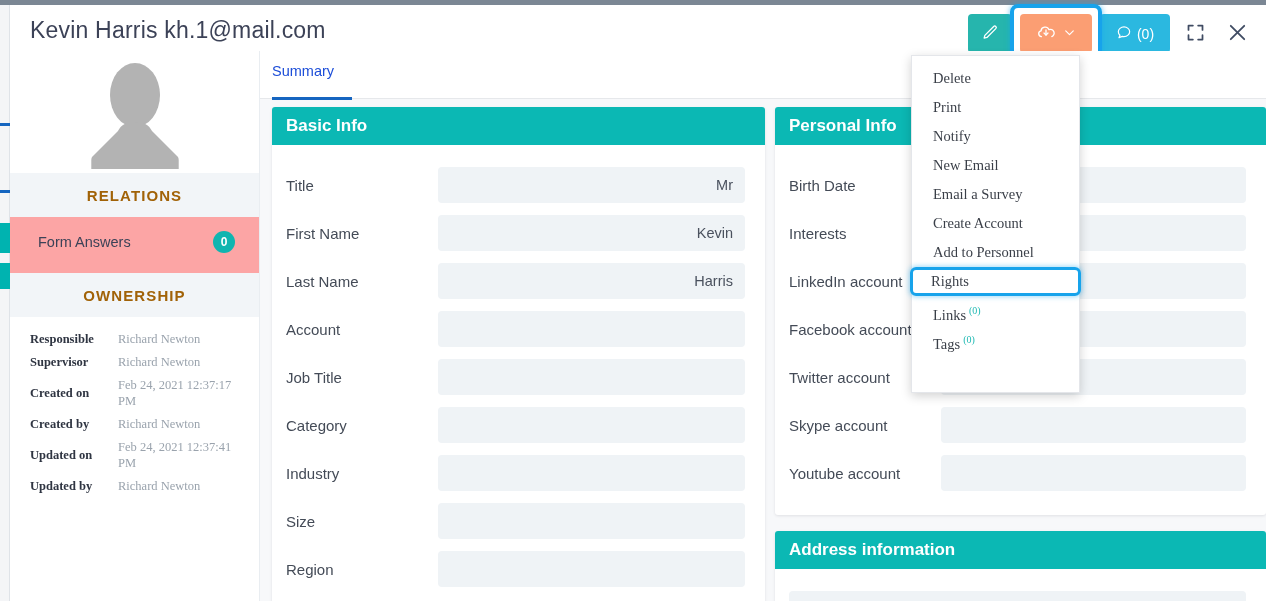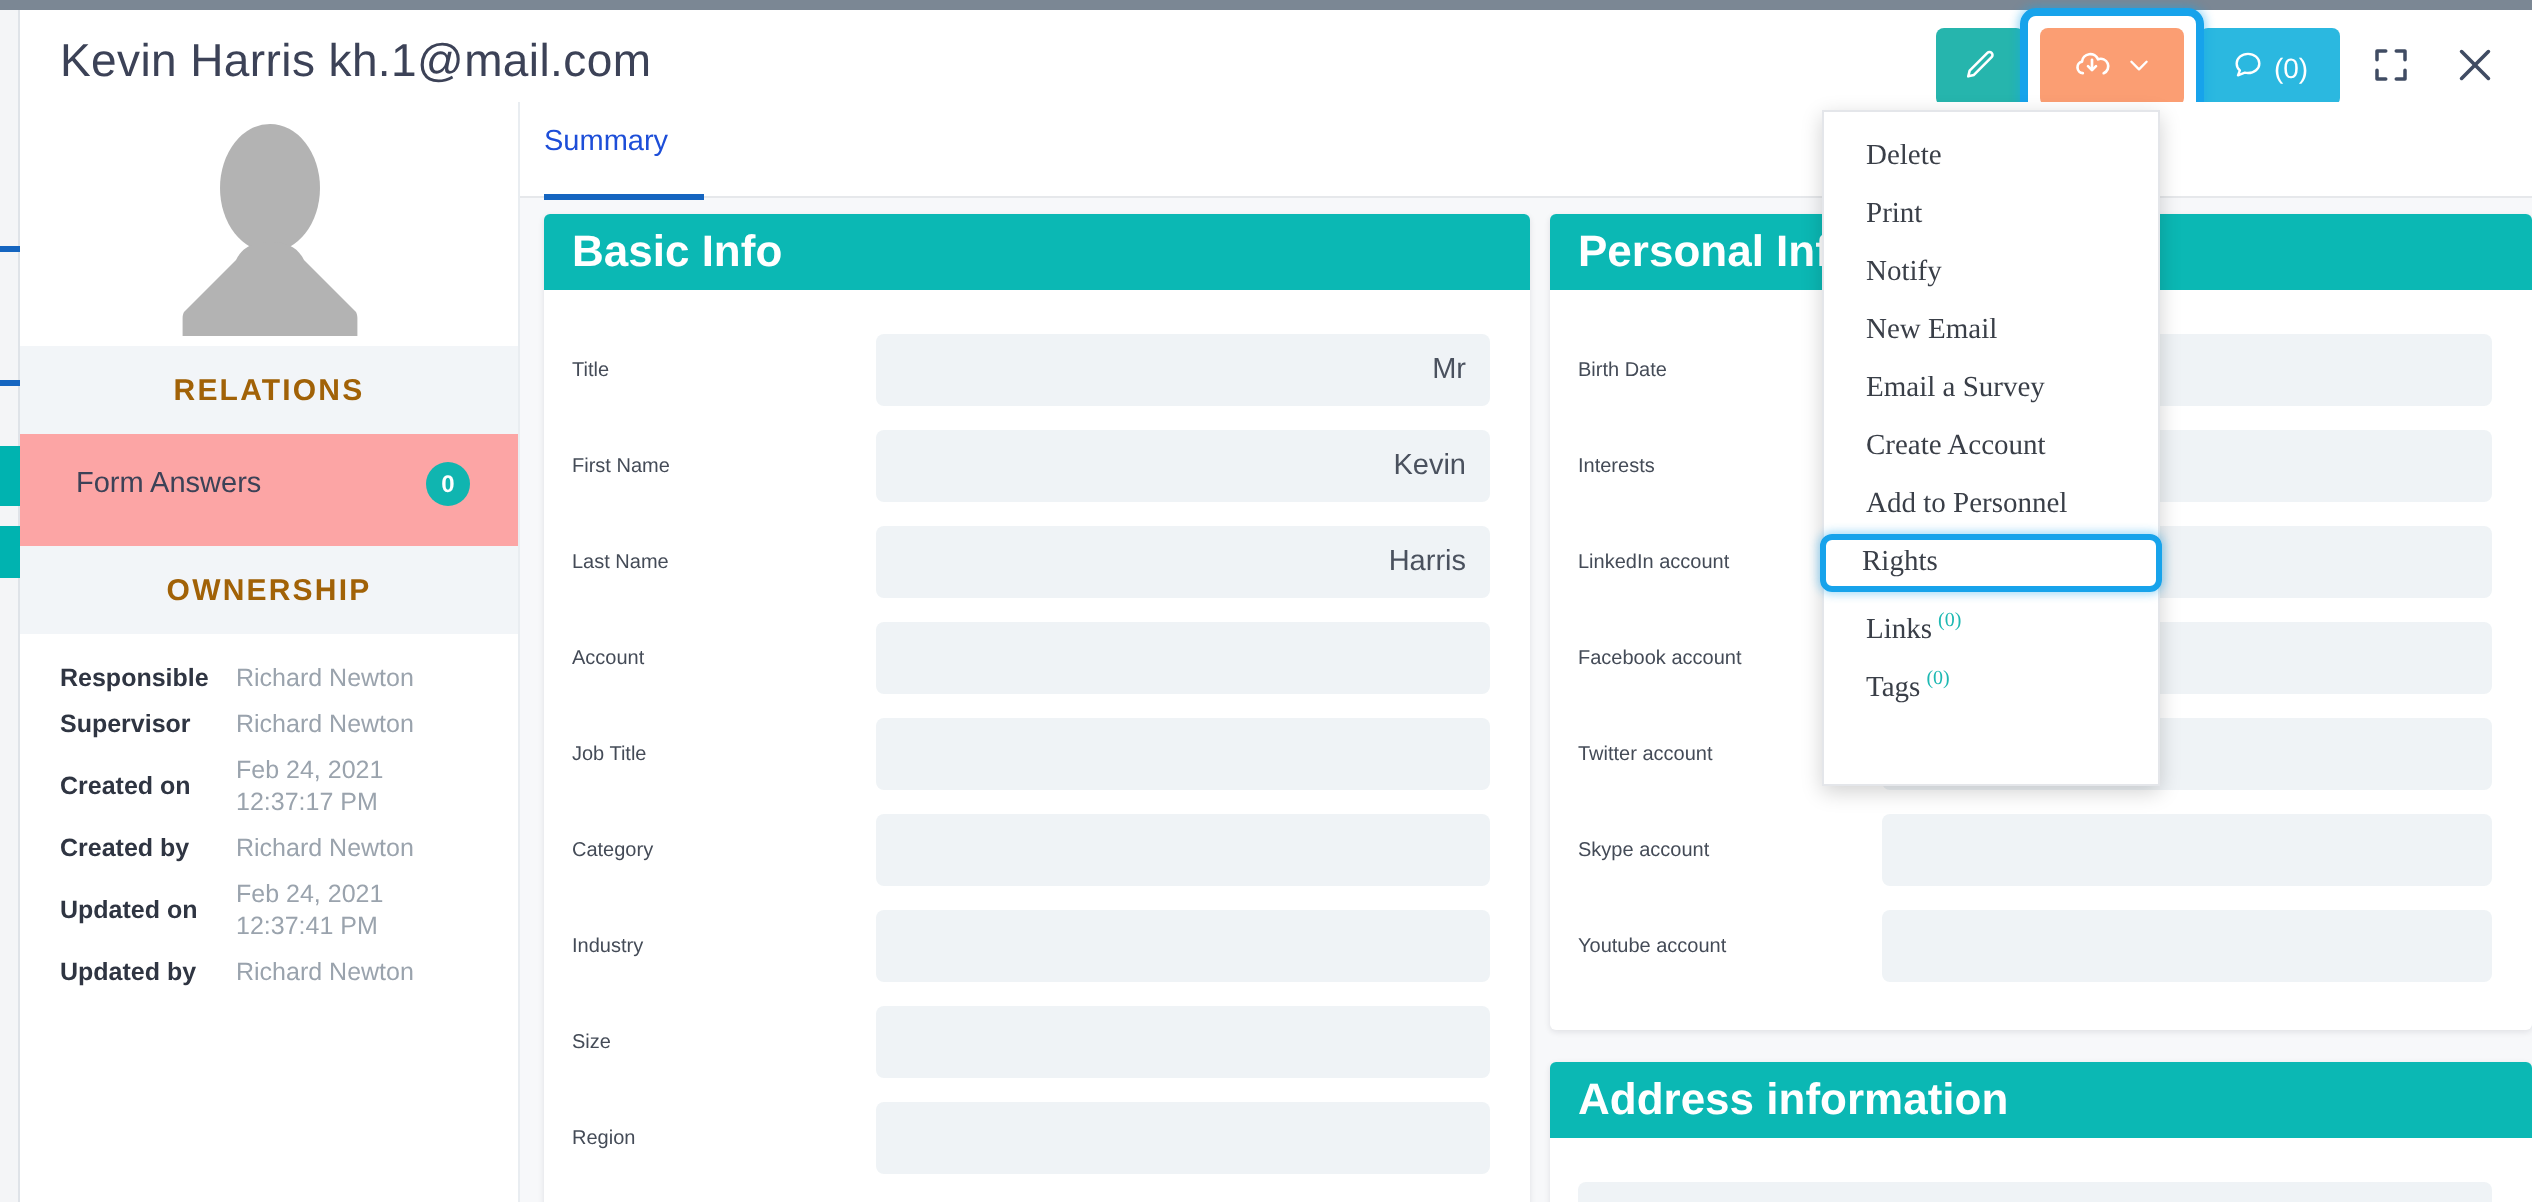--- a/index.html
+++ b/index.html
@@ -117,21 +117,21 @@
   .rel-row {
     position: absolute; left: 28px; right: 24px; top: 14px;
     display: flex; align-items: center; justify-content: space-between;
   }
   .rel-label { font-size: 14.5px; color: #3c4257; }
   .rel-badge {
     width: 22px; height: 22px; border-radius: 50%;
     background: #10b5b0; color: #fff; font-size: 12px; font-weight: 700;
     display: flex; align-items: center; justify-content: center;
   }
-  .own-body { background: #ffffff; padding: 14px 0 0 0; }
+  .own-body { background: #ffffff; padding: 14px 0 0 0; font-family: Liberation Serif, serif; }
   .own-row { display: flex; padding: 0 16px 0 20px; margin-bottom: 7px; }
   .own-key {
     width: 88px; flex: 0 0 88px;
     font-size: 12.5px; color: #2f3542; font-weight: 700; line-height: 16px;
   }
   .own-val {
     font-size: 12.5px; color: #9aa3ad; line-height: 16px; flex: 1;
   }
   .own-row.tall .own-key { align-self: center; }
 
@@ -162,27 +162,27 @@
     background: #ffffff;
     border-radius: 3px;
     box-shadow: 0 1px 3px rgba(16,24,40,.10);
     overflow: hidden;
     margin-bottom: 16px;
   }
   .card-head {
     height: 38px; background: #0bb8b4;
     display: flex; align-items: center;
     padding-left: 14px;
-    color: #ffffff; font-size: 22px; font-weight: 700;
+    color: #ffffff; font-size: 17px; font-weight: 700;
   }
   .card-body { padding: 16px 20px 18px 14px; }
   .field-row { display: flex; align-items: center; height: 48px; }
   .field-label {
     width: 152px; flex: 0 0 152px;
-    font-size: 10px; color: #444b57;
+    font-size: 15px; color: #444b57;
   }
   .field-input {
     flex: 1; height: 36px; background: #eff3f6;
     border: none; border-radius: 4px;
     font-family: "Liberation Sans", sans-serif;
     font-size: 14.5px; color: #4a515e;
     padding: 0 12px;
     outline: none;
     text-align: right;
   }

